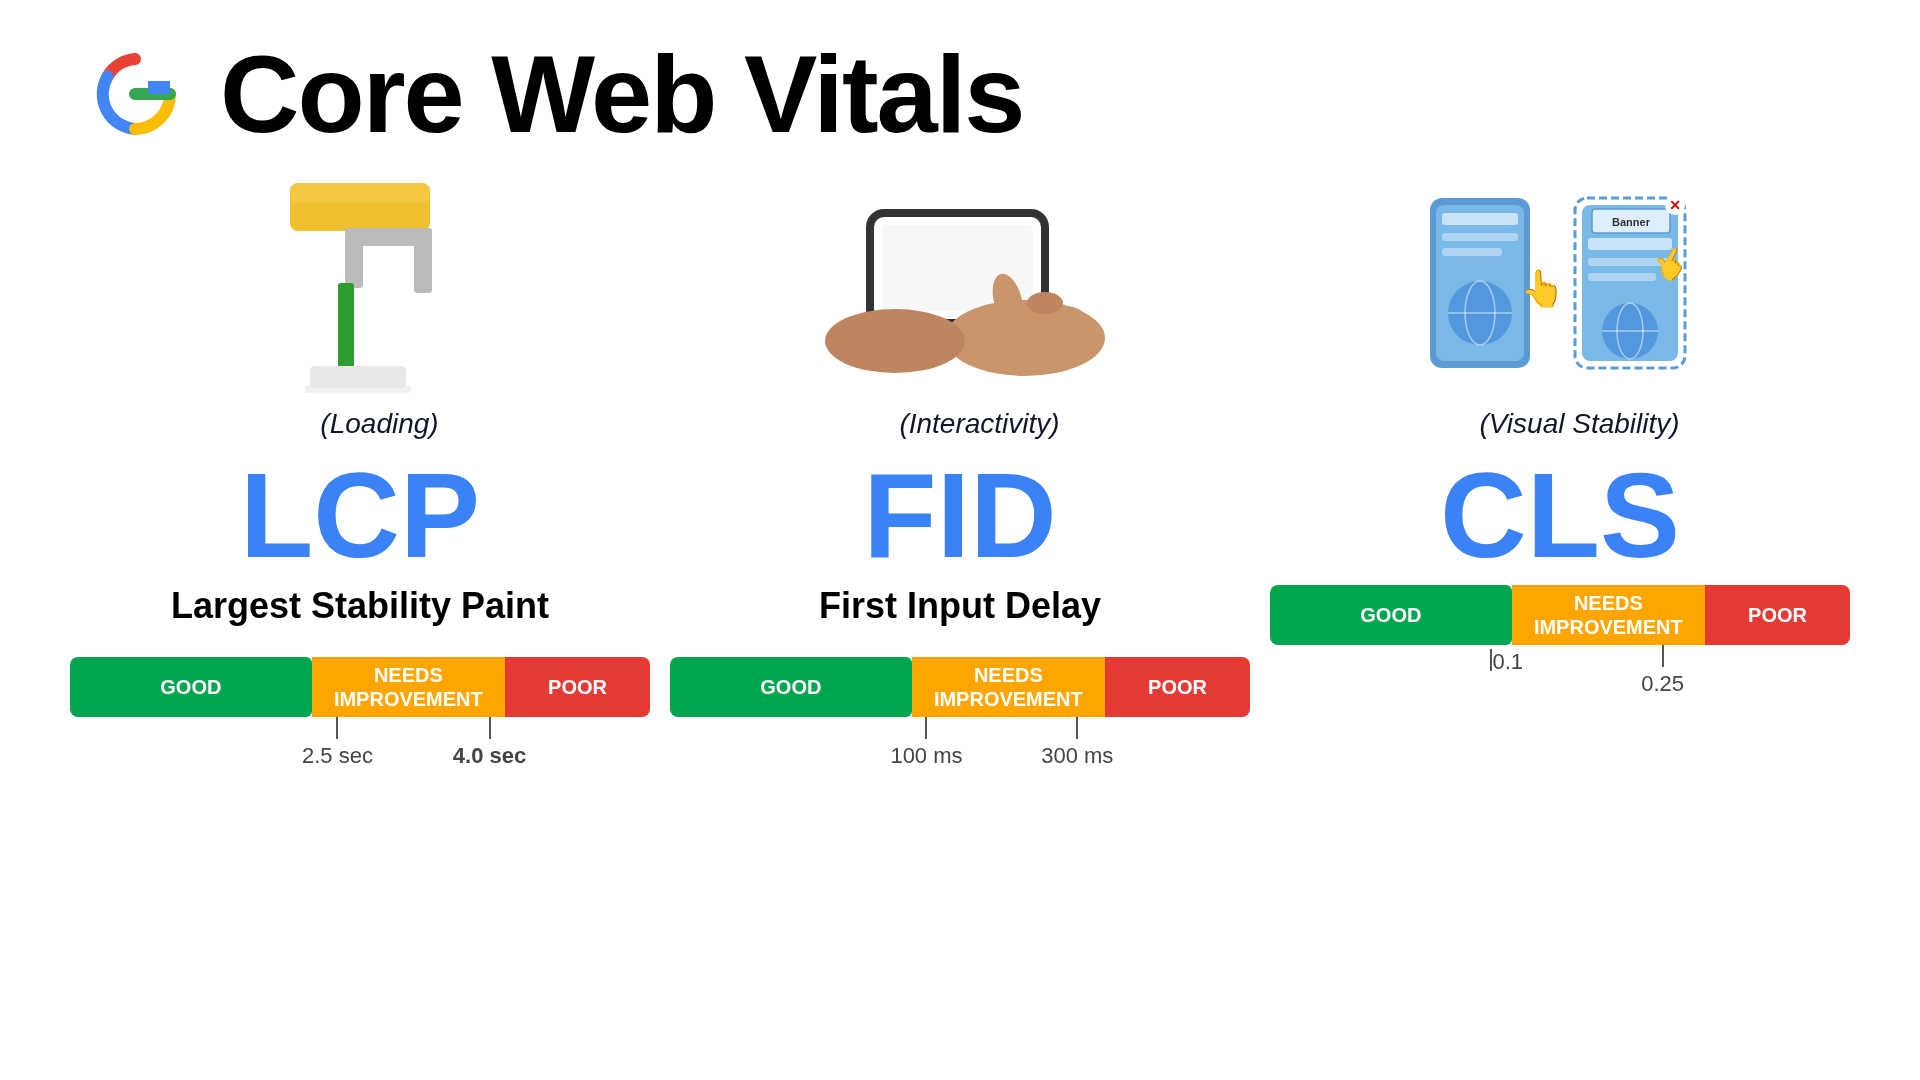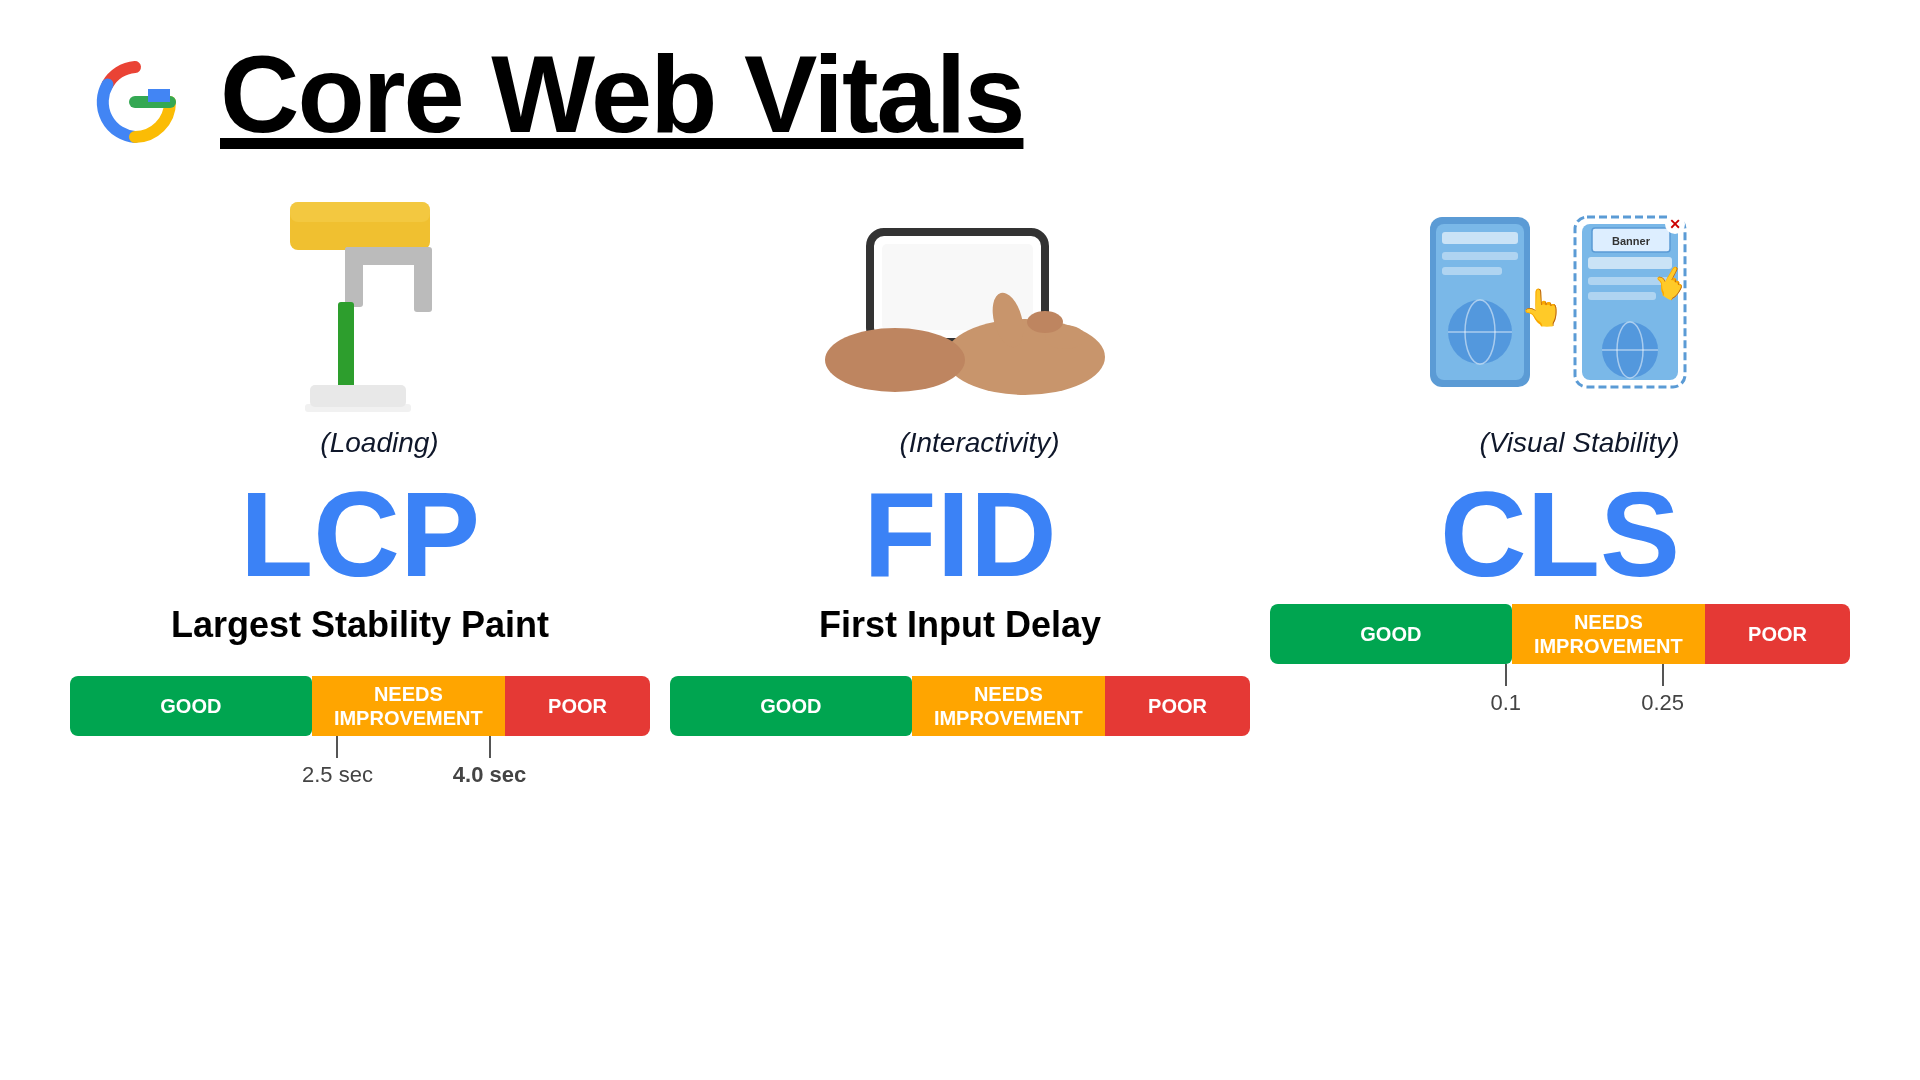--- a/index.html
+++ b/index.html
@@ -16,26 +16,25 @@
       height: 1080px;
       display: flex;
       flex-direction: column;
       align-items: center;
       padding: 30px 60px;
     }
 
     
     .header {
       display: flex;
-      align-items: flex-end;
+      align-items: center;
       gap: 30px;
-      margin-bottom: 20px;
+      margin-bottom: 1px;
       align-self: flex-start;
       padding-left: 20px;
-      text-decoration: underline;
     }
 
     .google-logo {
       width: 110px;
       height: 110px;
     }
 
     .title {
       font-size: 110px;
       font-weight: 900;
@@ -247,20 +246,30 @@
           <div class="bar-good">
             <span class="bar-label">GOOD</span>
           </div>
           <div class="bar-needs">
             <span class="bar-label">NEEDS IMPROVEMENT</span>
           </div>
           <div class="bar-poor">
             <span class="bar-label">POOR</span>
           </div>
         </div>
+        <div style="position:relative; height:55px;">
+          <div style="position:absolute; left:38%; display:flex; flex-direction:column; align-items:center;">
+            <div style="width:2px; height:22px; background:#555;"></div>
+            <span style="font-size:22px; color:#444; margin-top:4px;">100 ms</span>
+          </div>
+          <div style="position:absolute; left:64%; display:flex; flex-direction:column; align-items:center;">
+            <div style="width:2px; height:22px; background:#555;"></div>
+            <span style="font-size:22px; color:#444; margin-top:4px;">300 ms</span>
+          </div>
+        </div>
       </div>
     </div>
 
     <div class="vital-column">
       <div class="icon-area">
 
         <svg width="280" height="200" viewBox="0 0 280 200" xmlns="http://www.w3.org/2000/svg">
 
           <rect x="10" y="15" width="100" height="170" rx="12" fill="#5b9bd5"></rect>
           <rect x="16" y="22" width="88" height="156" rx="8" fill="#7ab8e8"></rect>
@@ -304,21 +313,21 @@
             <span class="bar-label">GOOD</span>
           </div>
           <div class="bar-needs">
             <span class="bar-label">NEEDS IMPROVEMENT</span>
           </div>
           <div class="bar-poor">
             <span class="bar-label">POOR</span>
           </div>
         </div>
         <div style="position:relative; height:55px;">
-          <div style="position:absolute; left:38%; display:flex; flex-direction:column; align-items:center;">
+          <div style="position:absolute; left:38%; display:flex; flex-direction:row; align-items:center;">
             <div style="width:2px; height:22px; background:#555;"></div>
             <span style="font-size:22px; color:#444; margin-top:4px;">0.1</span>
           </div>
           <div style="position:absolute; left:64%; display:flex; flex-direction:column; align-items:center;">
             <div style="width:2px; height:22px; background:#555;"></div>
             <span style="font-size:22px; color:#444; margin-top:4px;">0.25</span>
           </div>
         </div>
       </div>
     </div>

